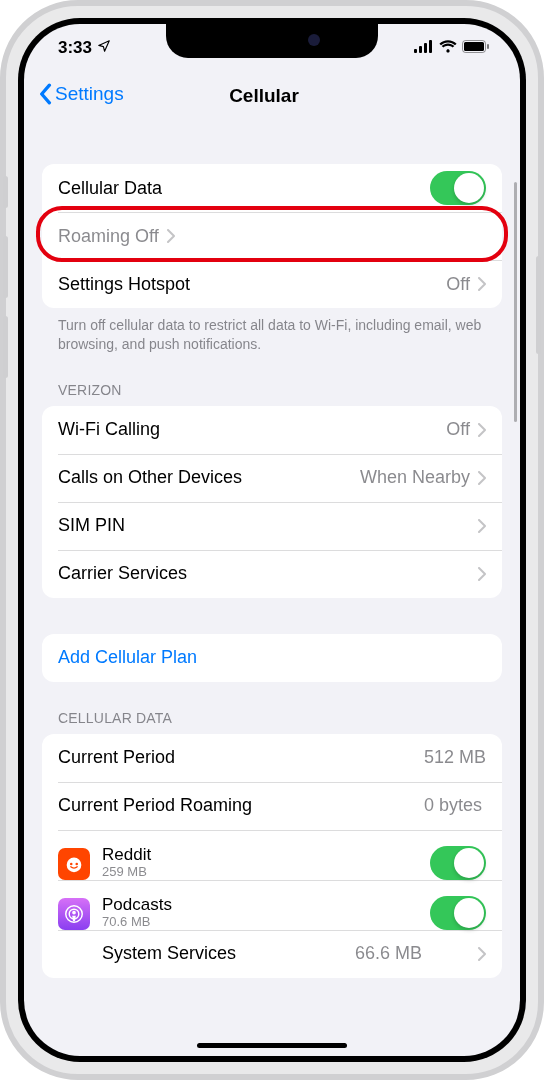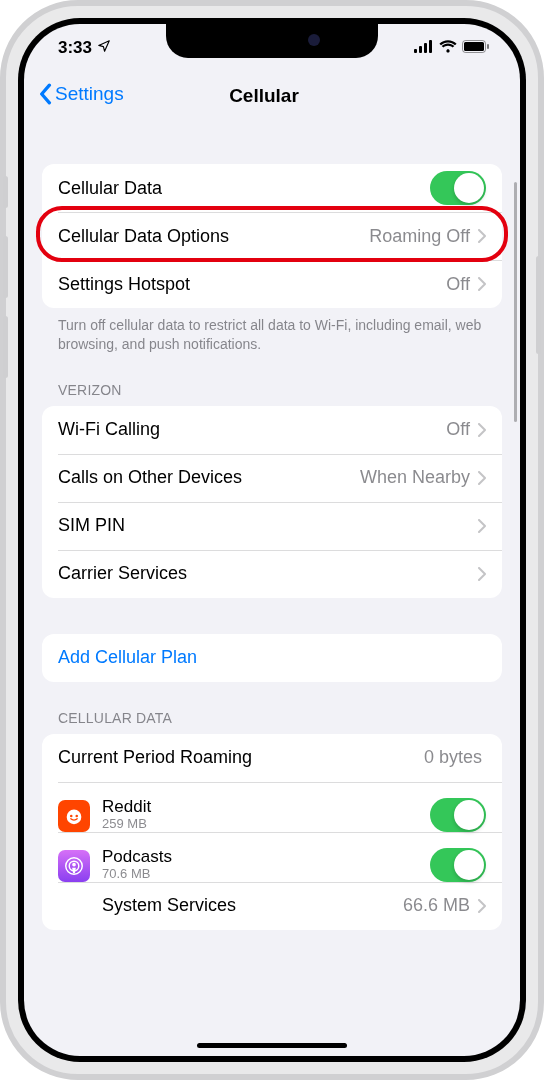--- a/index.html
+++ b/index.html
@@ -113,21 +113,20 @@
         <div class="scroll-ind"></div>
 
         <div class="group first" style="position:relative;">
           <div class="row">
             <span class="row-label">Cellular Data</span>
             <span class="toggle on">
                 <span class="knob"></span>
               </span>
           </div>
           <div class="row">
-            <span class="row-label">Cellular Data Options</span>
             <span class="row-value">Roaming Off</span>
             <span class="chev">
                 <svg width="8" height="14" viewBox="0 0 8 14">
                   <path d="M1 1l6 6-6 6" fill="none" stroke="currentColor" stroke-width="2" stroke-linecap="round" stroke-linejoin="round"></path>
                 </svg>
               </span>
           </div>
           <div class="row">
             <span class="row-label">Settings Hotspot</span>
             <span class="row-value">Off</span>
@@ -180,20 +179,24 @@
         </div>
 
         <div class="group">
           <div class="row">
             <span class="row-link">Add Cellular Plan</span>
           </div>
         </div>
 
         <div class="header-text">CELLULAR DATA</div>
         <div class="group">
+          <div class="row">
+            <span class="row-label">Current Period</span>
+            <span class="row-value" style="margin-right:0">512 MB</span>
+          </div>
           <div class="row">
             <span class="row-label">Current Period Roaming</span>
             <span class="row-value" style="margin-right:4px">0 bytes</span>
           </div>
           <div class="app-row">
             <span class="app-icon" style="background:#ff4500;">
               <svg width="22" height="22" viewBox="0 0 24 24">
                   <circle cx="12" cy="13" r="8" fill="#fff"></circle>
                   <circle cx="9" cy="12" r="1.4" fill="#ff4500"></circle>
                   <circle cx="15" cy="12" r="1.4" fill="#ff4500"></circle>
@@ -218,21 +221,21 @@
                 </svg>
             </span>
             <div class="app-text">
               <div class="app-name">Podcasts</div>
               <div class="app-size">70.6 MB</div>
             </div>
             <span class="toggle on">
                 <span class="knob"></span>
               </span>
           </div>
-          <div class="row" style="padding-left:60px;">
+          <div class="row" style="padding-left:60px;gap:48px;">
             <span class="row-label">System Services</span>
             <span class="row-value">66.6 MB</span>
             <span class="chev">
                 <svg width="8" height="14" viewBox="0 0 8 14">
                   <path d="M1 1l6 6-6 6" fill="none" stroke="currentColor" stroke-width="2" stroke-linecap="round" stroke-linejoin="round"></path>
                 </svg>
               </span>
           </div>
         </div>
 

